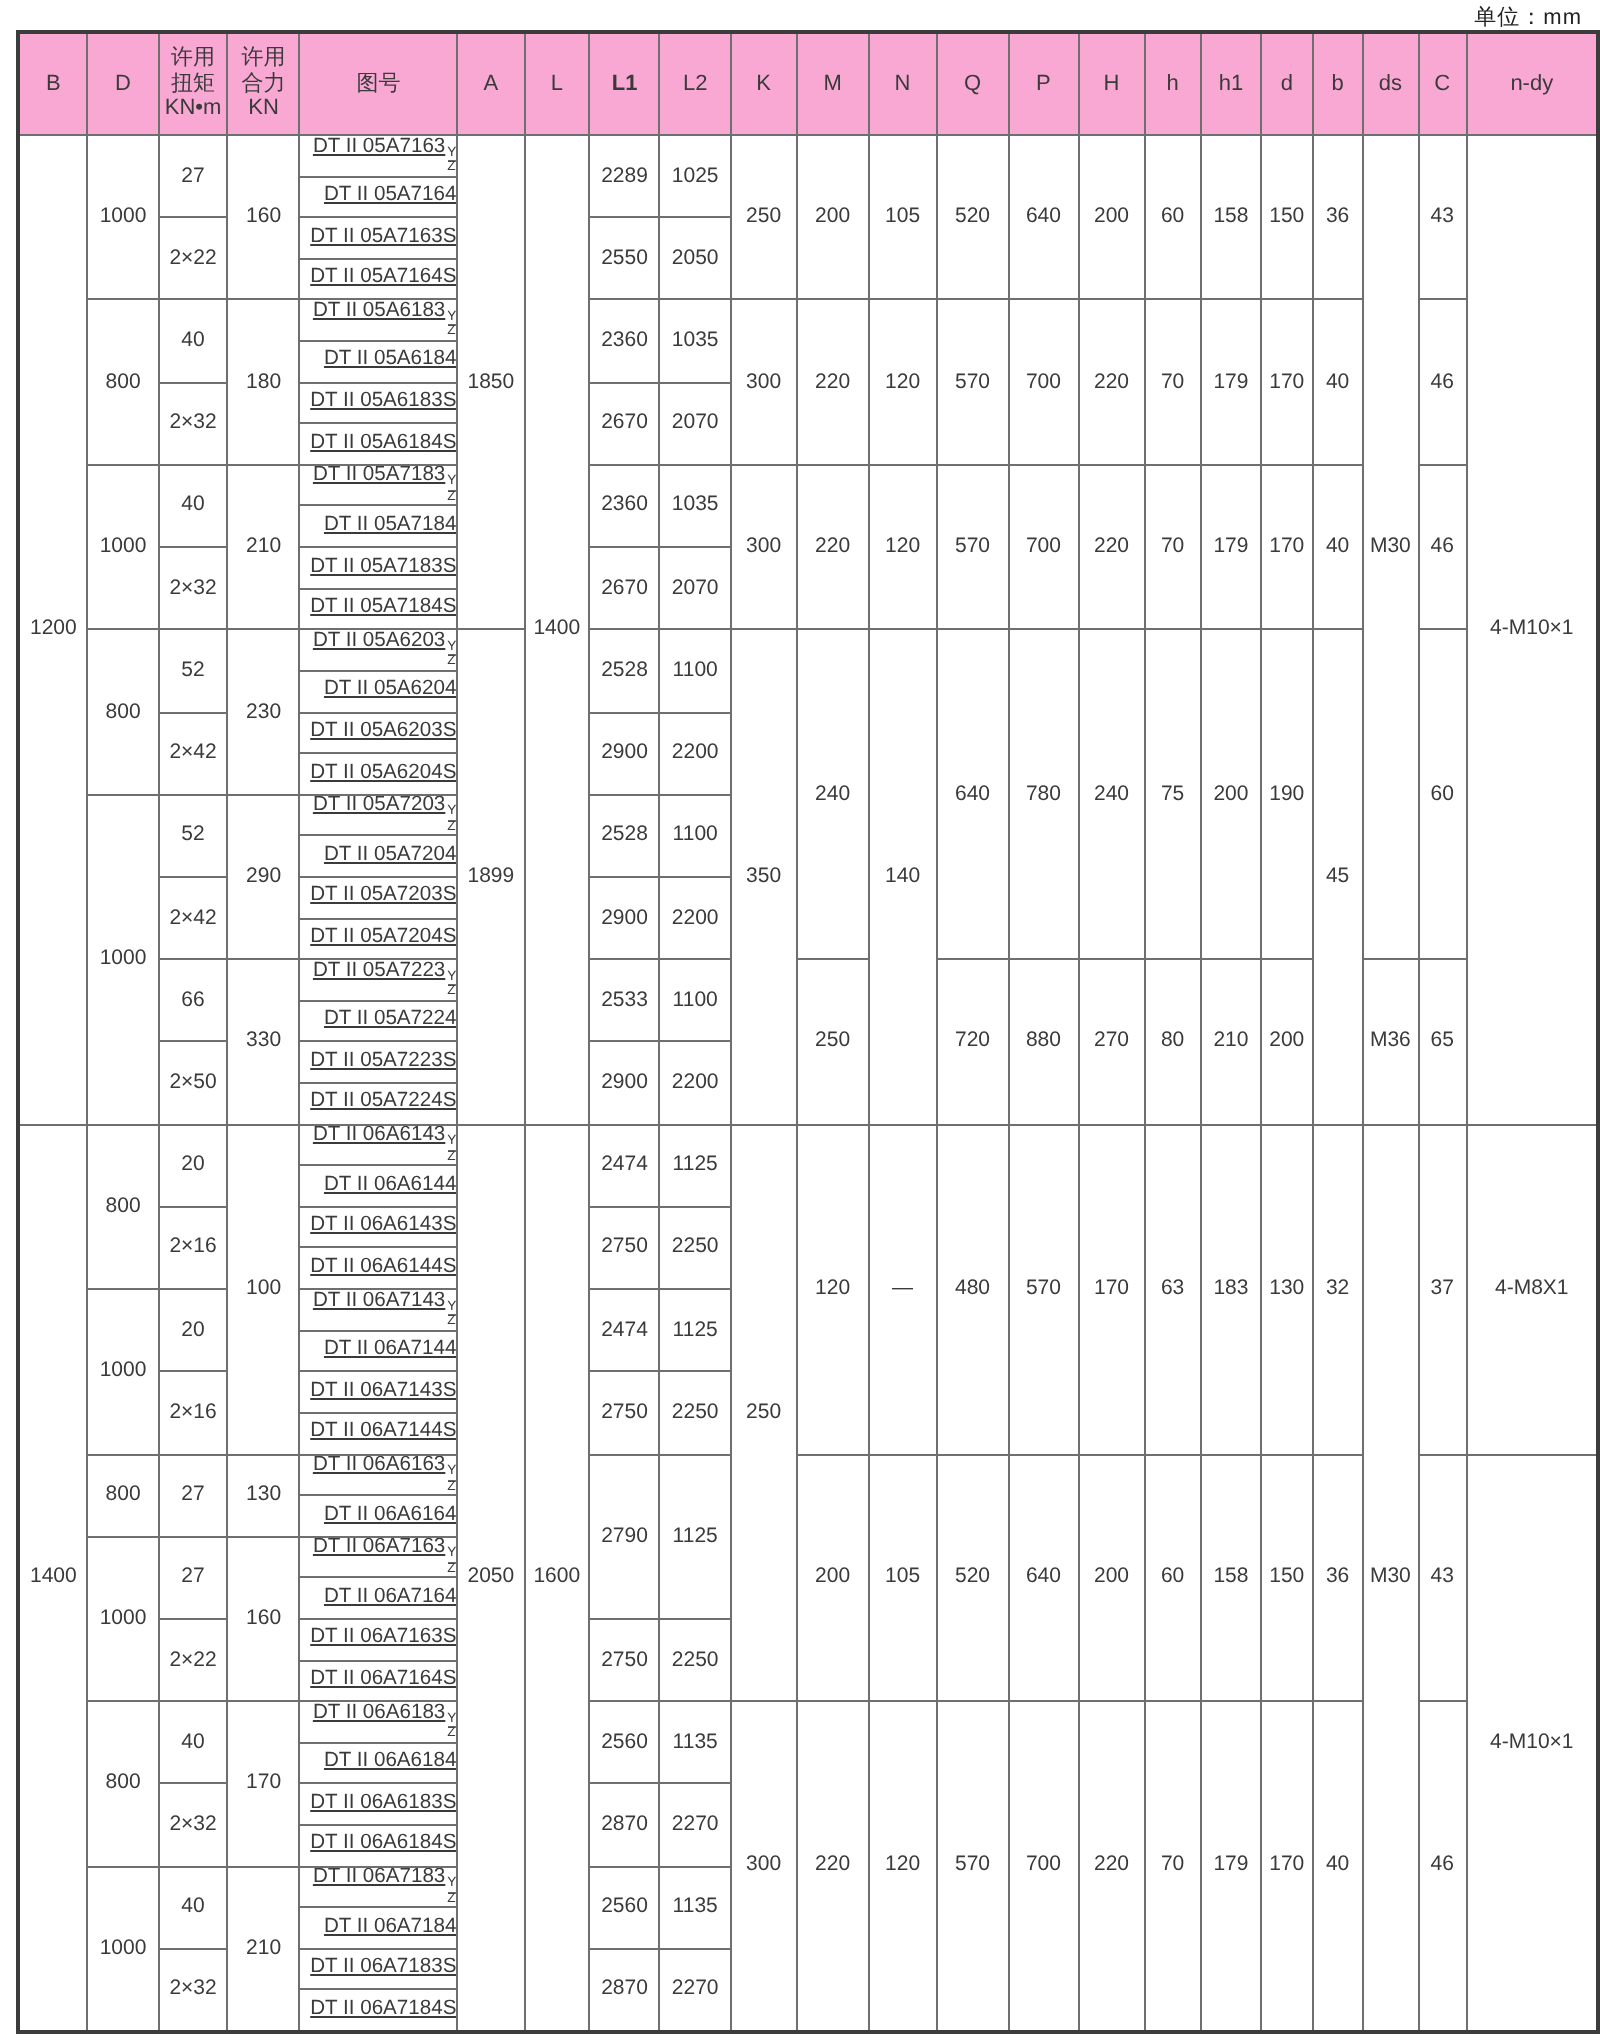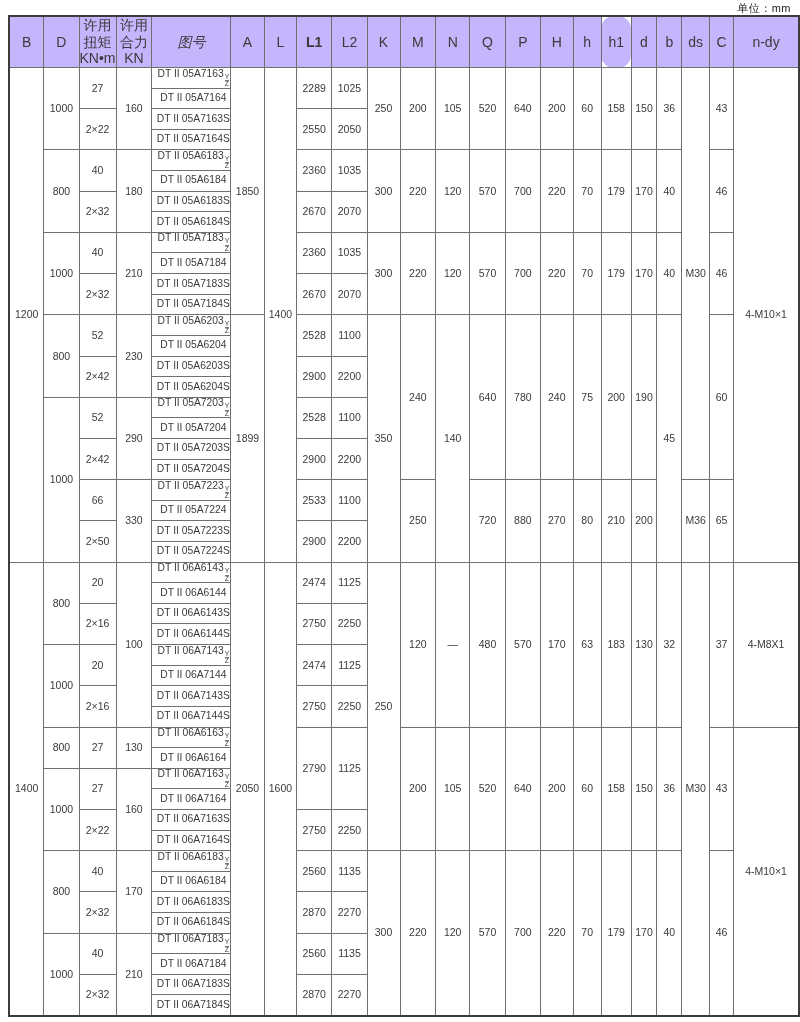--- a/index.html
+++ b/index.html
@@ -22,31 +22,31 @@
   }
   .spec th, .spec td {
     border:1px solid #6f6f6f;
     padding:0; margin:0;
     text-align:center; vertical-align:middle;
     font-weight:normal;
     color:#3a3a3a;
     overflow:hidden;
   }
   .spec thead th {
-    background:#c4b5fd;
+    background:#f9a8d4;
     height:50px;
-    font-size:14px;
+    font-size:11px;
     line-height:1.18;
     white-space:pre-line;
   }
   .spec tbody tr { height:20.61px; }
   .spec td { font-size:10.5px; line-height:1.05; }
   .spec td.drawing {
-    text-align:center; padding-left:4px;
-    font-size:10.3px; white-space:nowrap;
+    text-align:right; padding-left:4px;
+    font-size:10.3px; white-space:nowrap;text-decoration:underline;
   }
   .yz {
     display:inline-flex; flex-direction:column; align-items:flex-start;
     font-size:6.8px; line-height:6px;
     vertical-align:-2px; margin-left:1px;
   }
   .yz .yz-top { border-bottom:1px solid #777; padding-bottom:0.5px; }
 </style>
 </head>
 <body>
@@ -57,33 +57,33 @@
     <thead>
       <tr id="header-row">
           <th style="width: 34px;">B</th>
           <th style="width: 35px;">D</th>
           <th style="width: 34px;">许用
 扭矩
 KN•m</th>
           <th style="width: 36px;">许用
 合力
 KN</th>
-          <th style="width: 78px; font-style: italic;">图号</th>
+          <th style="width: 78px;">图号</th>
           <th style="width: 33px;">A</th>
           <th style="width: 32px;">L</th>
           <th style="width: 35px; font-weight: bold;">L1</th>
           <th style="width: 35px;">L2</th>
           <th style="width: 33px;">K</th>
           <th style="width: 36px;">M</th>
           <th style="width: 34px;">N</th>
           <th style="width: 36px;">Q</th>
           <th style="width: 35px;">P</th>
           <th style="width: 33px;">H</th>
           <th style="width: 28px;">h</th>
-          <th style="width: 30px; border-radius: 13px;">h1</th>
+          <th style="width: 30px;">h1</th>
           <th style="width: 25px;">d</th>
           <th style="width: 25px;">b</th>
           <th style="width: 27px; margin-left: 33px;">ds</th>
           <th style="width: 24px;">C</th>
           <th style="width: 66px;">n-dy</th>
         </tr>
     </thead>
     <tbody id="table-body">
         <tr>
           <td rowspan="24">1200</td>

